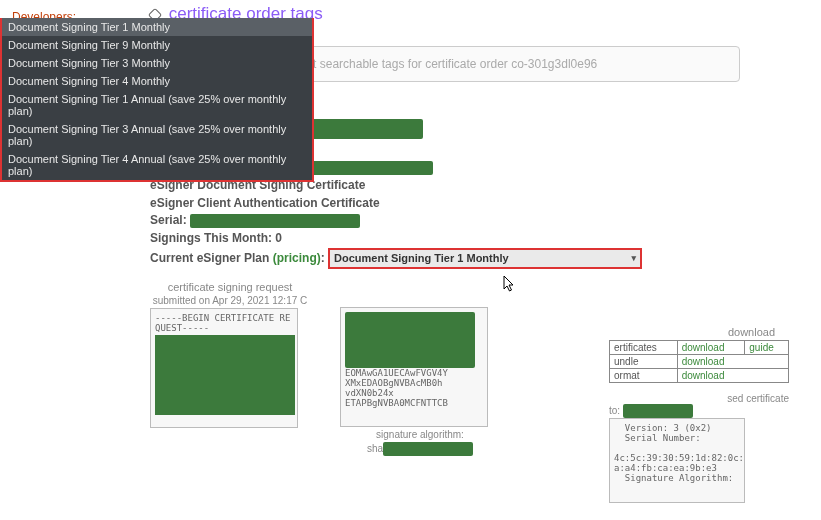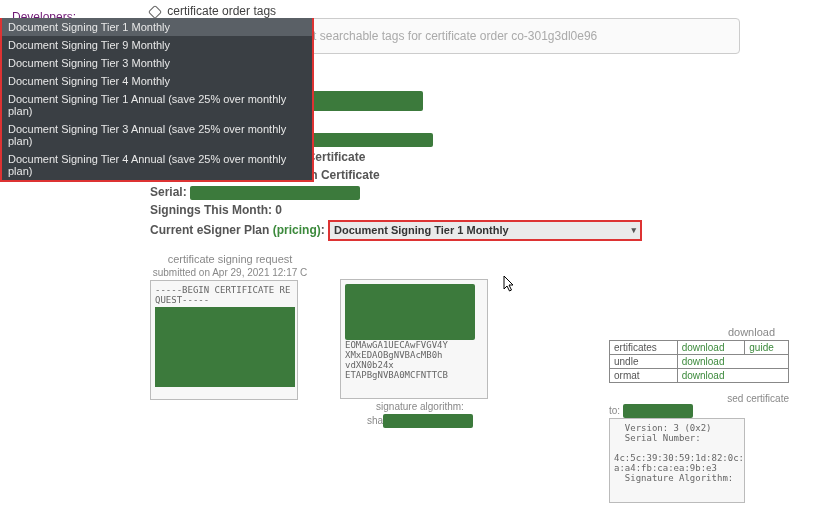--- a/index.html
+++ b/index.html
@@ -13,21 +13,21 @@
       overflow: hidden;
     }
     .layout { display: flex; }
     .sidebar {
       width: 130px;
       padding: 10px 10px 0 12px;
       font-size: 12px;
     }
     .sidebar h4 {
       font-weight: 400;
-      color: #701a75;
+      color: #c2410c;
       margin-bottom: 6px;
       font-size: 12px;
     }
     .sidebar a.dev-link {
       color: #3c8a3c;
       text-decoration: none;
       font-size: 12px;
     }
     .sidebar .section { margin-bottom: 18px; }
     .tag-icon {
@@ -58,23 +58,23 @@
       padding: 0 3px;
       margin-left: 3px;
       font-size: 9px;
       font-weight: bold;
     }
     .main {
       flex: 1;
       padding: 4px 20px 0 20px;
     }
     .cert-tags-label {
-      color: #404040;
-      font-size: 12px;
-      margin-bottom: 0;
+      color: #8b5cf6;
+      font-size: 17px;
+      margin-bottom: 22px;
     }
     .tags-input {
       width: 590px;
       border: 1px solid #ccc;
       border-radius: 4px;
       padding: 10px 12px;
       color: #aaa;
       font-size: 12px;
       background: #fafafa;
     }

